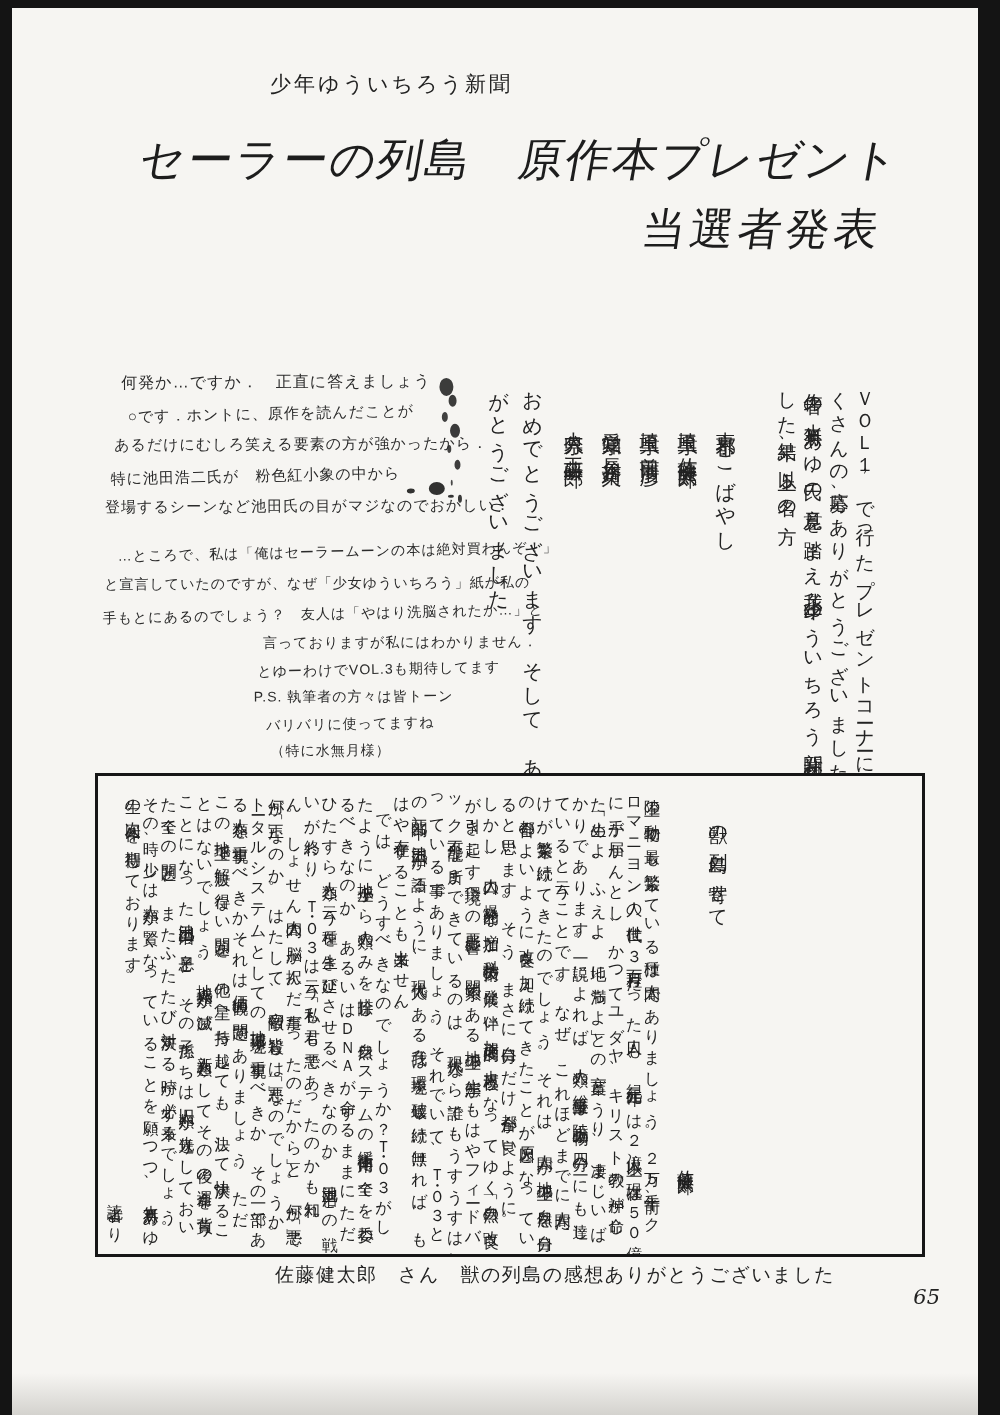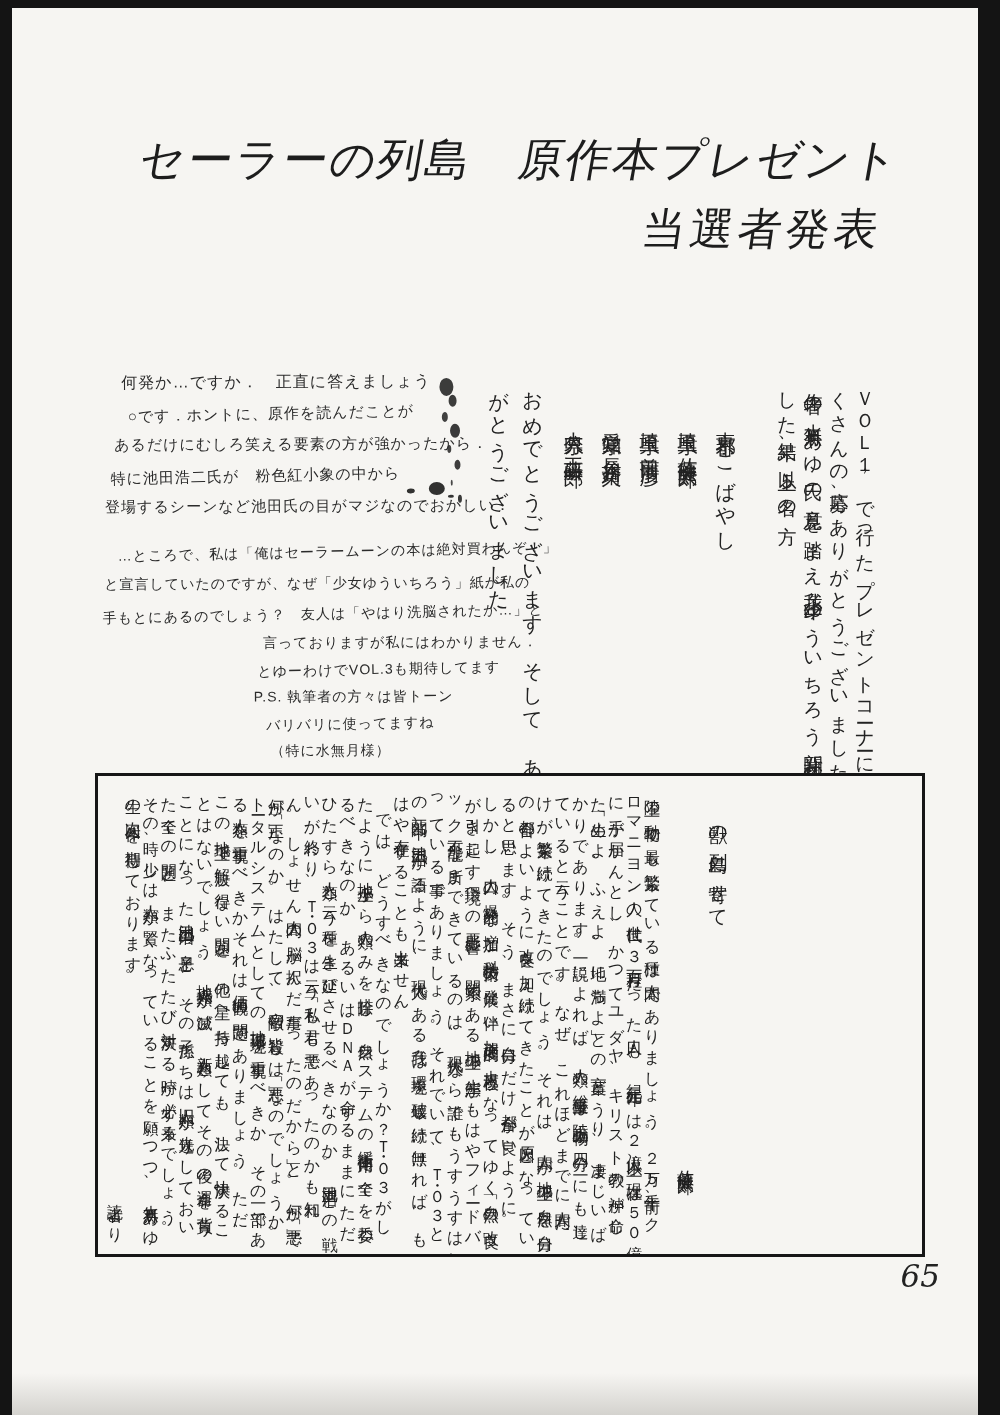--- a/index.html
+++ b/index.html
@@ -120,30 +120,31 @@
   .essay-body p{margin:0;padding:0;}
   .essay-body p.p2{text-indent:1em;}
   .essay-signoff{text-align:end;padding-inline-end:6px;}
 
   
   .footer-caption{
     position:absolute;left:263px;top:1254px;
     font-size:19px;letter-spacing:1.5px;color:#222;
   }
   .page-num{
-    position:absolute;right:38px;top:1250px;
+    position:absolute;right:38px;top:1277px;
     font-family:"DejaVu Serif","Liberation Serif",serif;
-    font-style:italic;font-size:31px;color:#222;
+    font-style:italic;font-size:21px;color:#222;
   }
 </style>
 </head>
 <body>
 
 <div class="page">
 
+  <div class="np-name">少年ゆういちろう新聞</div>
   <div class="title1">セーラーの列島　原作本プレゼント</div>
   <div class="title2">当選者発表</div>
 
   <div class="middle">
 
     <div class="postcard">
       <div class="hw-line hw-1">何発か…ですか．　正直に答えましょう</div>
       <div class="hw-line hw-2">○です．ホントに、原作を読んだことが</div>
       <div class="hw-line hw-3">あるだけにむしろ笑える要素の方が強かったから．</div>
       <div class="hw-line hw-4">特に池田浩二氏が　粉色紅小象の中から</div>
@@ -195,15 +196,16 @@
       <div class="essay-title">獣の列島に寄せて</div>
       <div class="essay-author">佐藤健太郎</div>
       <div class="essay-body">
         <p class="p1">陸上の動物で最も繁栄している種は人間でありましょう。２万５千年前、クロマニヨン人の世代に３百万程だった人口も、紀元元年には２億人以上、現在は５０億に手が届かんとし、かつてユダヤ、キリスト教の神が命じた「生めよ、ふえよ、地に満ちよ」との言葉どうり、凄まじいばかりであります。一説によれば、人類の総重量は陸上動物の四分の一にも達していると云うことです。なぜ、これほどまでに人間だけが繁栄を続けてきたのでしょう。それは、人間が地球上の自然を自分の都合のよいように改良を加え続けてきたことが原因となっていると思います。そう、まさに自分にだけ都合が良いように。しかし、人口の爆発的な増加と科学技術の発展に伴い加速度的に大規模となってゆく「自然の改良」が引き起こす環境への悪影響に、閉鎖系である地球上の生態がもはやフィードバック不可能な所まできているのは、現代人なら誰でもうすうすは知っている事でありましょう。それでいて、Ｔ・０３との死闘中、池田浩二が語るように、現代人である我々は環境を破壊し続け無ければ、もはや存在することも出来ません。</p>
         <p class="p2">では、どうすべきなのでしょうか？Ｔ・０３がしたように地球上から人類のみを排除し、自然システムの緩衝作用に全てを委ねるべきなのか、あるいはＤＮＡが命ずるままにただひたすら人類と云う種を生き延びさせるべきなのか。池田浩二との戦いが終わり、Ｔ・０３は云う「私も君も悪であったのかも知れん。しょせん人間の脳が択んだ事だったのだから」と。何が「悪」で何が「正」なのか。はたして、宿敵の皆殺しは「悪」なのでしょうか。トータルシステムとしての地球環境を重視すべきか、その一部である人類を重視すべきかそれは価値観の問題でありましょう。ただ、この地球上で解決し得ない問題を、他の星へ持ち越しても、決して快決することはないでしょう。地球人類が滅び、新人類としてその後の運命を背負うことになった池田浩二の息子と、その子孫たちは旧人類が先送りしておいた全ての問題と、またふたたび対決する時が必ず来るでしょう。その時、少しは人類が賢くなっていることを願いつつ、水無月あゆ先生の次回作を期待しております。</p>
         <div class="essay-signoff">読者より</div>
       </div>
     </div>
   </div>
 
+  <div class="footer-caption">佐藤健太郎　さん　獣の列島の感想ありがとうございました</div>
   <div class="page-num">65</div>
 
 </div>
 
 </body></html>

